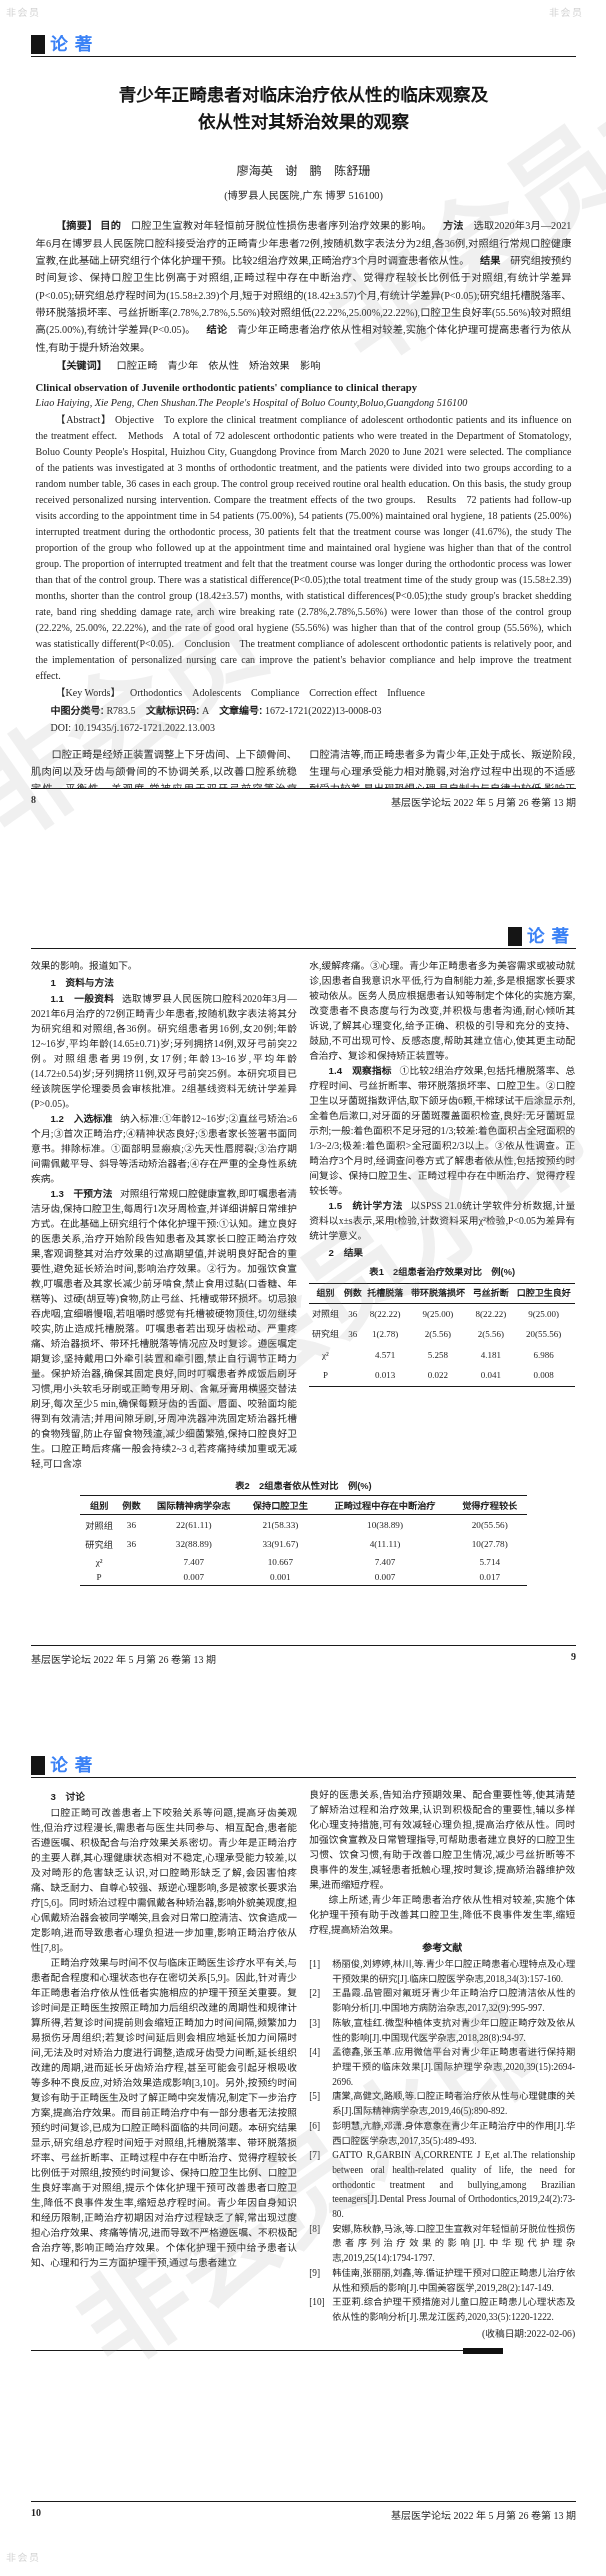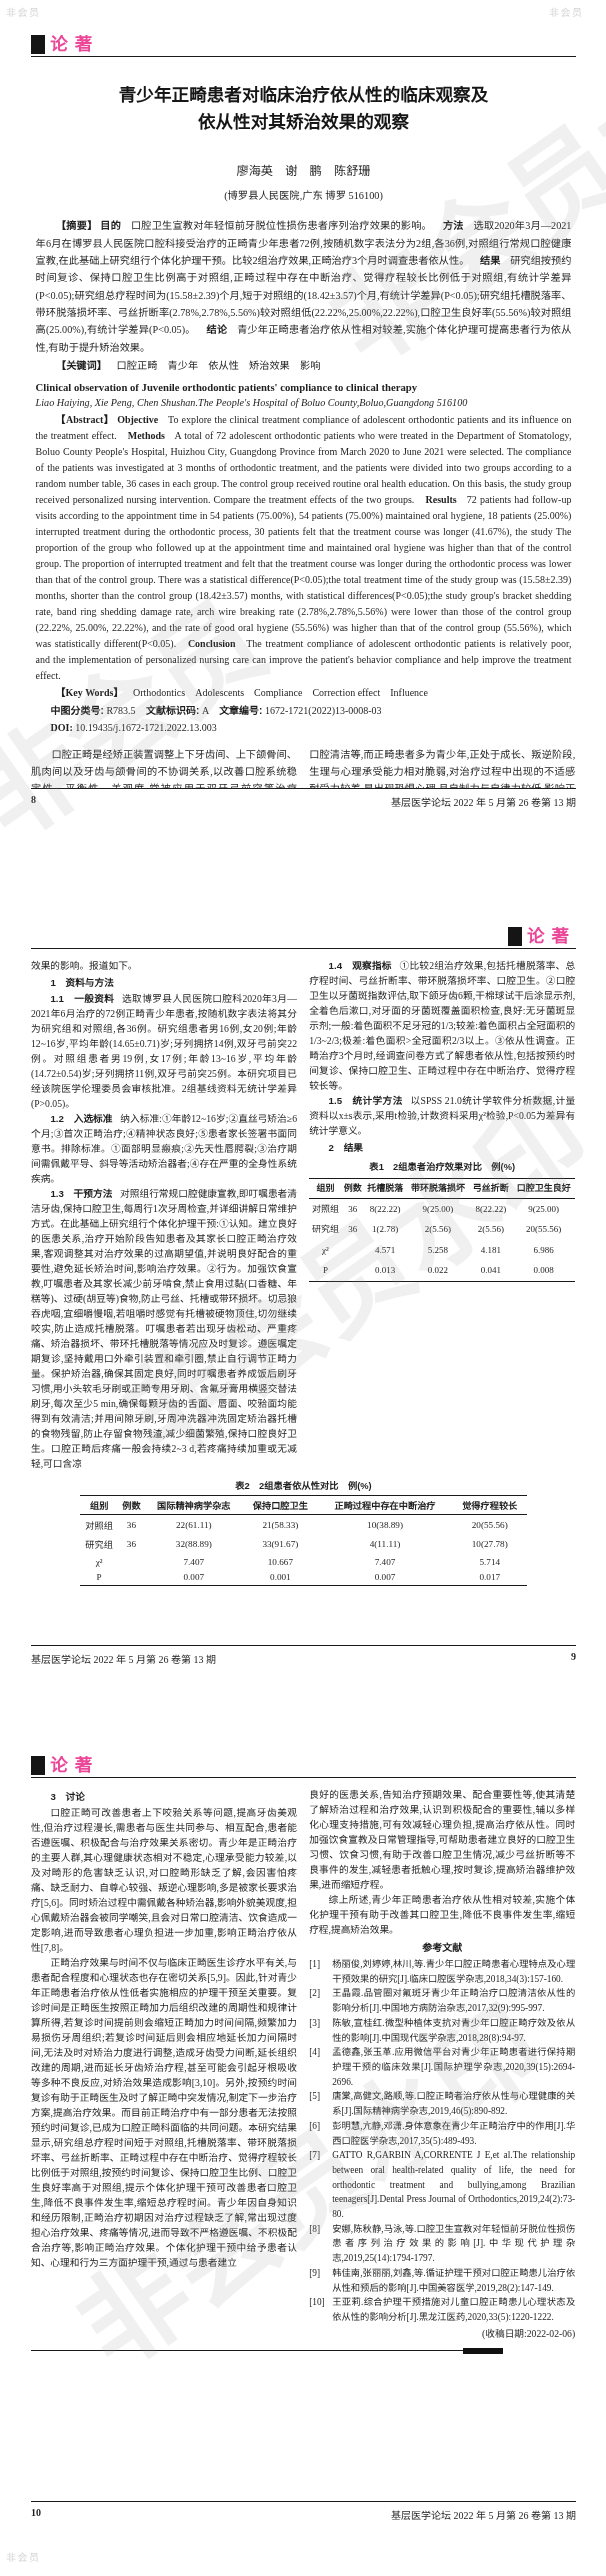--- a/index.html
+++ b/index.html
@@ -7,35 +7,35 @@
          font-family:"Liberation Serif","DejaVu Serif",serif;color:#1f1f1f;}
   .page{position:absolute;left:31px;width:545px;overflow:hidden;}
   #page1{top:35px;height:774px;}
   #page2{top:927px;height:739px;}
   #page3{top:1756px;height:766px;}
 
   .band{display:flex;border-bottom:1.9px solid #1a1a1a;padding-bottom:2.3px;align-items:flex-end;}
   .band.right{justify-content:flex-end;}
   .badge{display:flex;align-items:center;gap:5.4px;}
   .badge-sq{width:13.8px;height:19px;background:#151515;}
-  .badge-tx{font-family:"Liberation Sans",sans-serif;font-size:17.6px;font-weight:700;color:#ec4899;
+  .badge-tx{font-family:"Liberation Sans",sans-serif;font-size:17.6px;font-weight:700;color:#3b82f6;
             letter-spacing:6.9px;line-height:1;}
 
   .title{margin:24.5px 0 0;text-align:center;font-family:"Liberation Sans",sans-serif;
          font-size:17.6px;line-height:27.5px;font-weight:700;color:#161616;}
   .authors{margin-top:24px;text-align:center;font-size:12.2px;}
   .affil{margin-top:8.4px;text-align:center;font-size:10.3px;}
 
   .abs{margin:15.3px 4.6px 0;font-size:10.2px;line-height:17.3px;text-align:justify;text-indent:2em;}
   .abs.tight{margin-top:1.5px;}
   .en-title{margin:4.6px 4.6px 0;font-weight:700;font-size:10.7px;line-height:16px;text-align:left;}
   .en-authors{margin:0 4.6px;font-style:italic;font-size:10.2px;line-height:16px;}
   .abs-en{margin:0.8px 4.6px 0;font-size:10px;line-height:16px;text-align:justify;text-indent:2em;}
   .meta{margin:0.8px 4.6px 0;font-size:10px;line-height:17px;text-indent:1.5em;}
-  .b{font-weight:700;}
+  .b{font-weight:400;}
   .bh{font-weight:700;font-family:"Liberation Sans",sans-serif;}
   .gl{margin-left:.8em;}
   .gr{margin-right:.7em;}
 
   .twocol{display:flex;gap:12.2px;margin-top:9.2px;}
   .col{width:266px;flex:none;font-size:10.2px;line-height:17px;text-align:justify;}
   #page2 .col,#page3 .col{font-size:9.7px;line-height:15px;}
   .para{margin:0;text-indent:2em;}
   .para.noind{text-indent:0;}
   .h-sec{font-family:"Liberation Sans",sans-serif;font-weight:700;margin:1.5px 0;}
@@ -191,20 +191,21 @@
         </p>
         <p class="para">
           <span class="lead">1.2　入选标准</span><span>纳入标准:①年龄12~16岁;②直丝弓矫治≥6个月;③首次正畸治疗;④精神状态良好;⑤患者家长签署书面同意书。排除标准。①面部明显瘢痕;②先天性唇腭裂;③治疗期间需佩戴平导、斜导等活动矫治器者;④存在严重的全身性系统疾病。</span>
         </p>
         <p class="para">
           <span class="lead">1.3　干预方法</span><span>对照组行常规口腔健康宣教,即叮嘱患者清洁牙齿,保持口腔卫生,每周行1次牙周检查,并详细讲解日常维护方式。在此基础上研究组行个体化护理干预:①认知。建立良好的医患关系,治疗开始阶段告知患者及其家长口腔正畸治疗效果,客观调整其对治疗效果的过高期望值,并说明良好配合的重要性,避免延长矫治时间,影响治疗效果。②行为。加强饮食宣教,叮嘱患者及其家长减少前牙啃食,禁止食用过黏(口香糖、年糕等)、过硬(胡豆等)食物,防止弓丝、托槽或带环损坏。切忌狼吞虎咽,宜细嚼慢咽,若咀嚼时感觉有托槽被硬物顶住,切勿继续咬实,防止造成托槽脱落。叮嘱患者若出现牙齿松动、严重疼痛、矫治器损坏、带环托槽脱落等情况应及时复诊。遵医嘱定期复诊,坚持戴用口外牵引装置和牵引圈,禁止自行调节正畸力量。保护矫治器,确保其固定良好,同时叮嘱患者养成饭后刷牙习惯,用小头软毛牙刷或正畸专用牙刷、含氟牙膏用横竖交替法刷牙,每次至少5 min,确保每颗牙齿的舌面、唇面、咬𬌗面均能得到有效清洁;并用间隙牙刷,牙周冲洗器冲洗固定矫治器托槽的食物残留,防止存留食物残渣,减少细菌繁殖,保持口腔良好卫生。口腔正畸后疼痛一般会持续2~3 d,若疼痛持续加重或无减轻,可口含凉</span>
         </p>
       </div>
 
       <div class="col">
+        <p class="para noind">水,缓解疼痛。③心理。青少年正畸患者多为美容需求或被动就诊,因患者自我意识水平低,行为自制能力差,多是根据家长要求被动依从。医务人员应根据患者认知等制定个体化的实施方案,改变患者不良态度与行为改变,并积极与患者沟通,耐心倾听其诉说,了解其心理变化,给予正确、积极的引导和充分的支持、鼓励,不可出现可怜、反感态度,帮助其建立信心,使其更主动配合治疗、复诊和保持矫正装置等。</p>
         <p class="para">
           <span class="lead">1.4　观察指标</span><span>①比较2组治疗效果,包括托槽脱落率、总疗程时间、弓丝折断率、带环脱落损坏率、口腔卫生。②口腔卫生以牙菌斑指数评估,取下颌牙齿6颗,干棉球试干后涂显示剂,全着色后漱口,对牙面的牙菌斑覆盖面积检查,良好:无牙菌斑显示剂;一般:着色面积不足牙冠的1/3;较差:着色面积占全冠面积的1/3~2/3;极差:着色面积&gt;全冠面积2/3以上。③依从性调查。正畸治疗3个月时,经调查问卷方式了解患者依从性,包括按预约时间复诊、保持口腔卫生、正畸过程中存在中断治疗、觉得疗程较长等。</span>
         </p>
         <p class="para">
           <span class="lead">1.5　统计学方法</span><span>以SPSS 21.0统计学软件分析数据,计量资料以x±s表示,采用t检验,计数资料采用χ²检验,P&lt;0.05为差异有统计学意义。</span>
         </p>
         <p class="para h-sec">2　结果</p>
 
         <div class="tblwrap">
           <div class="tbl-cap">表1　2组患者治疗效果对比　例(%)</div>

